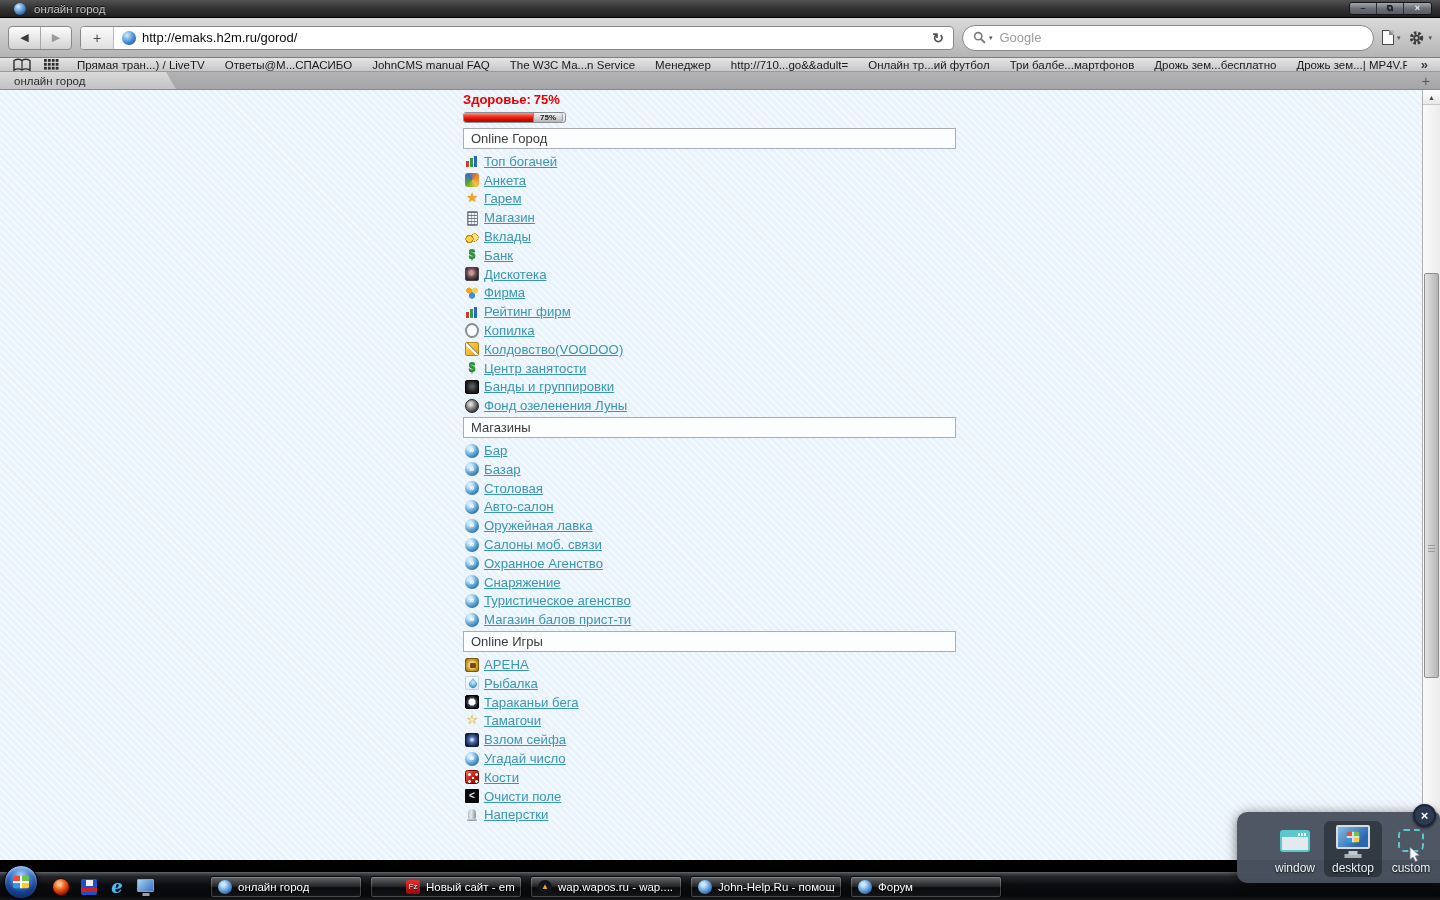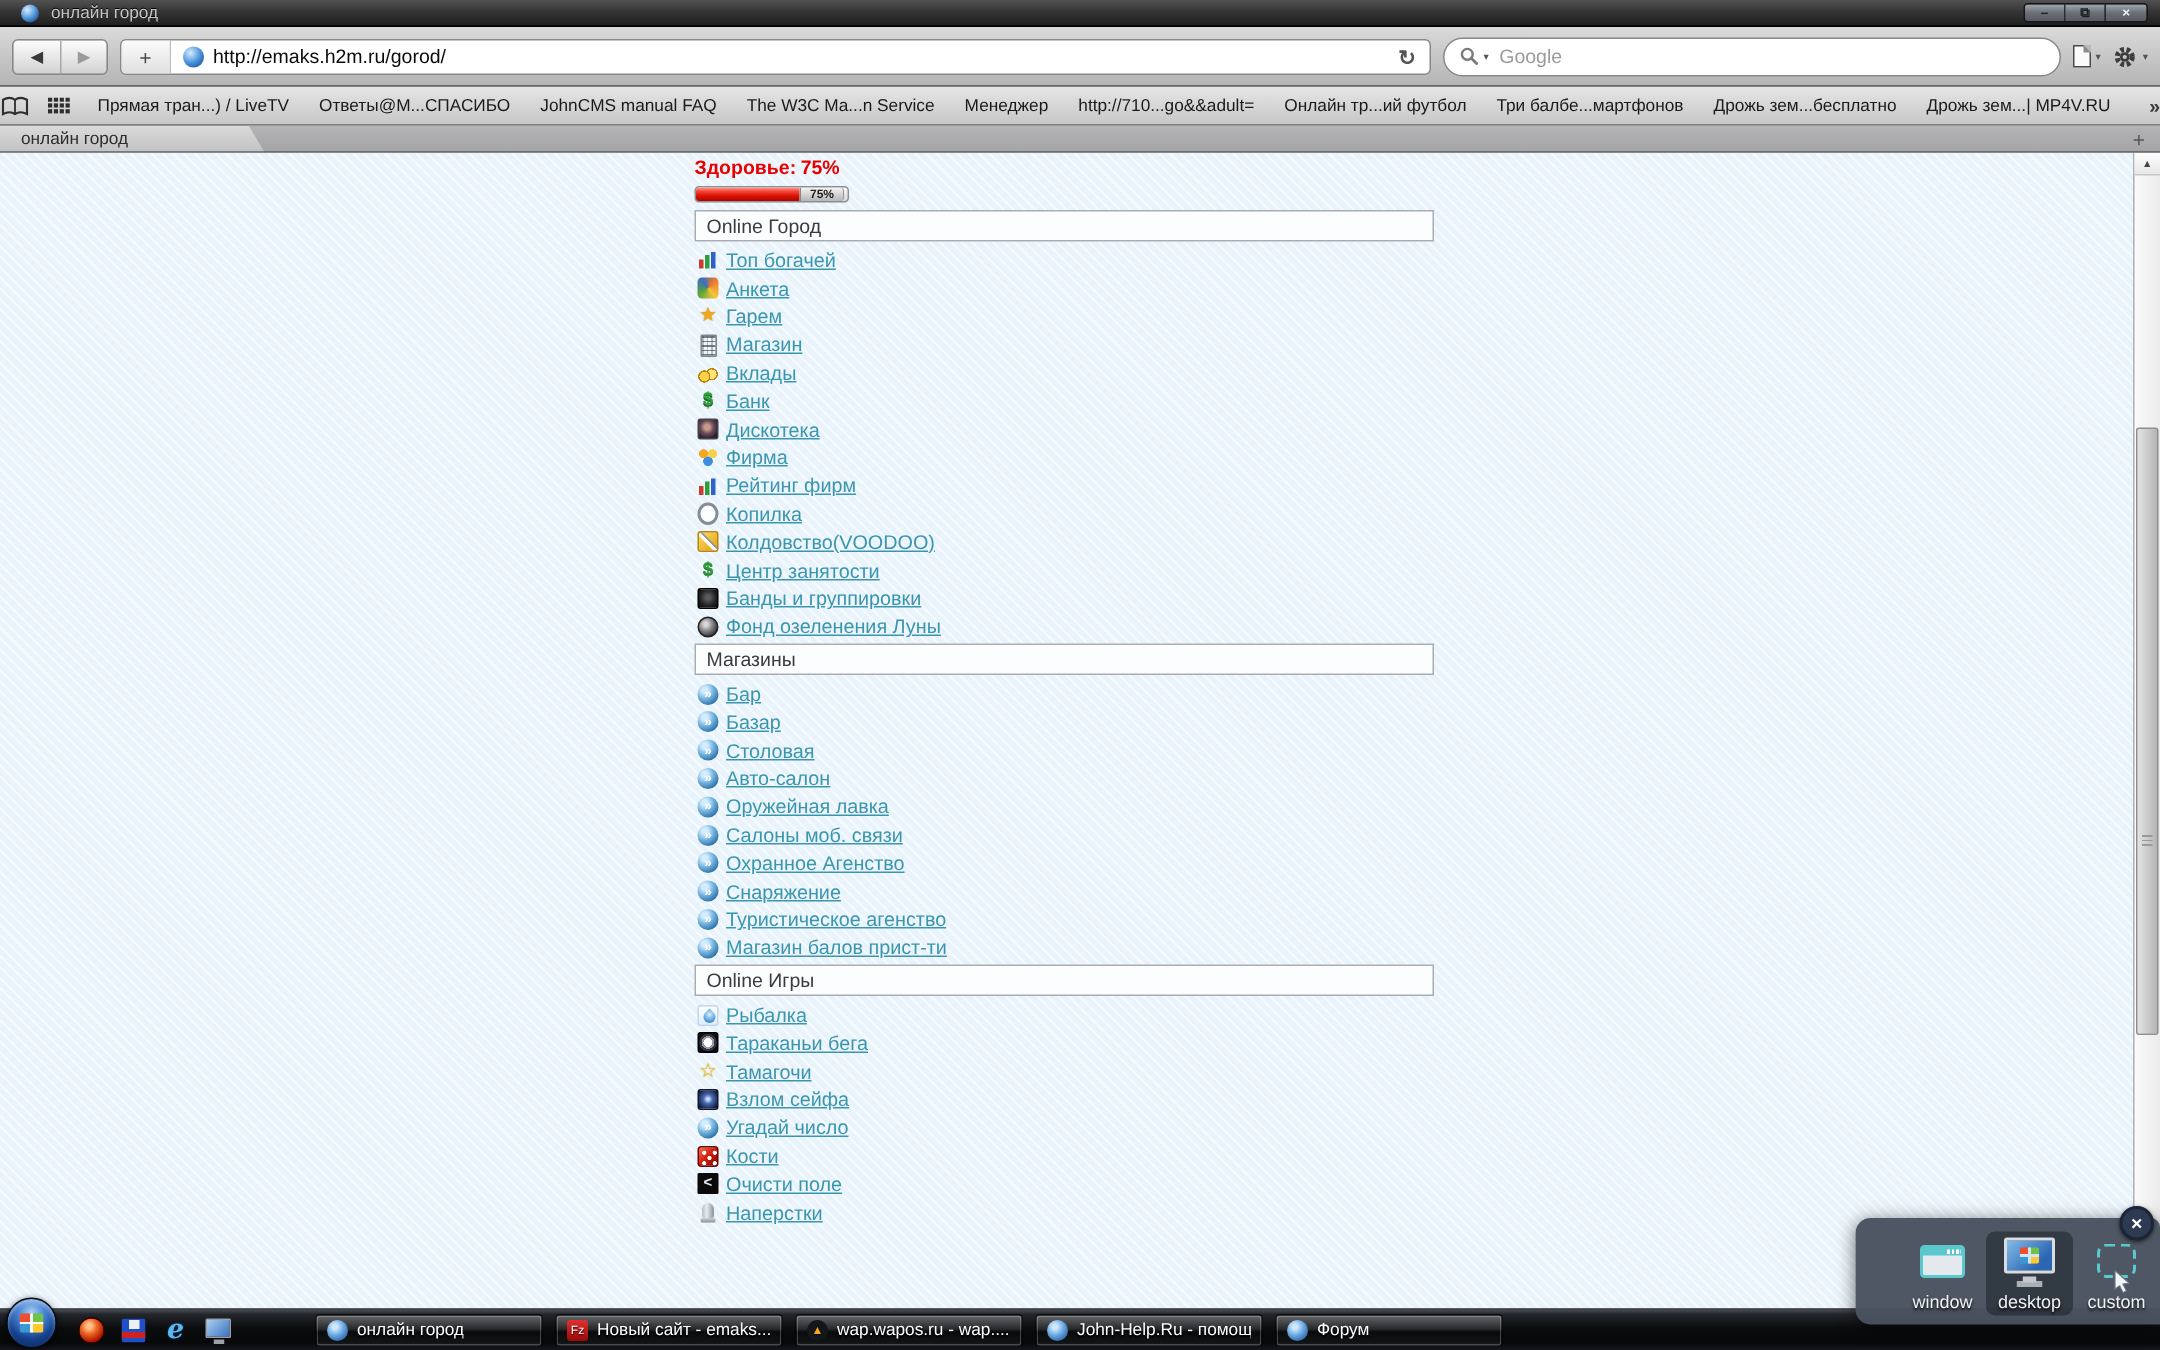--- a/index.html
+++ b/index.html
@@ -38,22 +38,22 @@
   .search-field{width:412px;height:24px;border:1px solid #888;border-radius:13px;background:#fff;
     display:flex;align-items:center;padding:12px 10px;gap:3px;flex:none;}
   .search-caret,.caret{font-size:7px;color:#555;}
   .search-placeholder{color:#9b9b9b;font-size:13px;margin-left:4px;}
   .page-menu,.gear-menu{display:flex;align-items:center;gap:3px;flex:none;}
   .page-ic{width:12px;height:15px;border:1px solid #4a4a4a;background:#fafafa;position:relative;}
   .page-ic::after{content:"";position:absolute;right:-1px;top:-1px;border-style:solid;
     border-width:0 5px 5px 0;border-color:transparent #b9b9b9 #8a8a8a transparent;}
 
   
-  .bookmarksbar{height:26px;background:linear-gradient(#e5e5e5,#d3d3d3 60%,#c7c7c7);
-    border-bottom:1px solid #9a9a9a;display:flex;align-items:center;padding:0 0;}
+  .bookmarksbar{height:14px;background:linear-gradient(#e5e5e5,#d3d3d3 60%,#c7c7c7);
+    border-bottom:1px solid #9a9a9a;display:flex;align-items:center;padding:0 12px;}
   .bbar-ic{margin-right:12px;display:inline-flex;align-items:center;}
   .grid-ic{width:15px;height:12px;}
   #bookmarks{display:flex;gap:20px;overflow:hidden;flex:1;margin-left:6px;}
   .bm{font-size:11.5px;color:#1a1a1a;white-space:nowrap;}
   .bm-overflow{margin-left:14px;color:#3a3a3a;font-size:13px;font-weight:bold;}
 
   
   .tabbar{height:18px;background:linear-gradient(#b3b3b5,#a5a5a7);position:relative;
     border-bottom:1px solid #898989;}
   .tab{position:absolute;left:0;top:0;bottom:0;width:176px;
@@ -211,21 +211,21 @@
   #task-buttons{position:absolute;left:210px;display:flex;gap:8px;}
   .task-btn{width:152px;height:22px;border:1px solid rgba(0,0,0,.78);border-radius:3px;
     background:linear-gradient(rgba(255,255,255,.30),rgba(255,255,255,.12) 46%,rgba(10,10,14,.25) 54%,rgba(255,255,255,.06));
     box-shadow:inset 0 0 0 1px rgba(255,255,255,.22);display:flex;align-items:center;gap:6px;
     padding:0 7px;color:#fff;font-size:11.5px;text-shadow:0 1px 1px #000;}
   .tb-label{white-space:nowrap;overflow:hidden;}
   .tb-ico{width:14px;height:14px;flex:none;display:inline-flex;align-items:center;justify-content:center;}
   .tb-ico.globe-icon{border-radius:50%;
     background:radial-gradient(circle at 38% 32%,#d0e8ff 0 12%,#6aa8e0 45%,#2a5a9e 85%,#12306a);}
   .tb-ico.filezilla-icon{border-radius:2px;background:linear-gradient(#e03030,#9a0808);
-    color:#fff;font-size:8px;font-weight:normal;}
+    color:#fff;font-size:8px;font-weight:normal;margin-left:28px;}
   .tb-ico.wapos-icon{border-radius:50%;background:#15161a;color:#f5a81e;font-size:8px;}
 </style>
 </head>
 <body>
 
 <div class="titlebar">
   <span class="app-icon"></span>
   <span class="wtitle">онлайн город</span>
   <div class="win-controls">
     <button>–</button>
@@ -422,20 +422,24 @@
             <span class="menu-link">Туристическое агенство</span>
           </li>
           <li>
             <span class="mi sphere-icon"></span>
             <span class="menu-link">Магазин балов прист-ти</span>
           </li>
         </ul>
         <div class="sec-hdr">Online Игры</div>
         <ul class="menu-list">
           <li>
+            <span class="mi arena-icon"></span>
+            <span class="menu-link">АРЕНА</span>
+          </li>
+          <li>
             <span class="mi drop-icon"></span>
             <span class="menu-link">Рыбалка</span>
           </li>
           <li>
             <span class="mi roach-icon"></span>
             <span class="menu-link">Тараканьи бега</span>
           </li>
           <li>
             <span class="mi star-outline-icon"></span>
             <span class="menu-link">Тамагочи</span>

